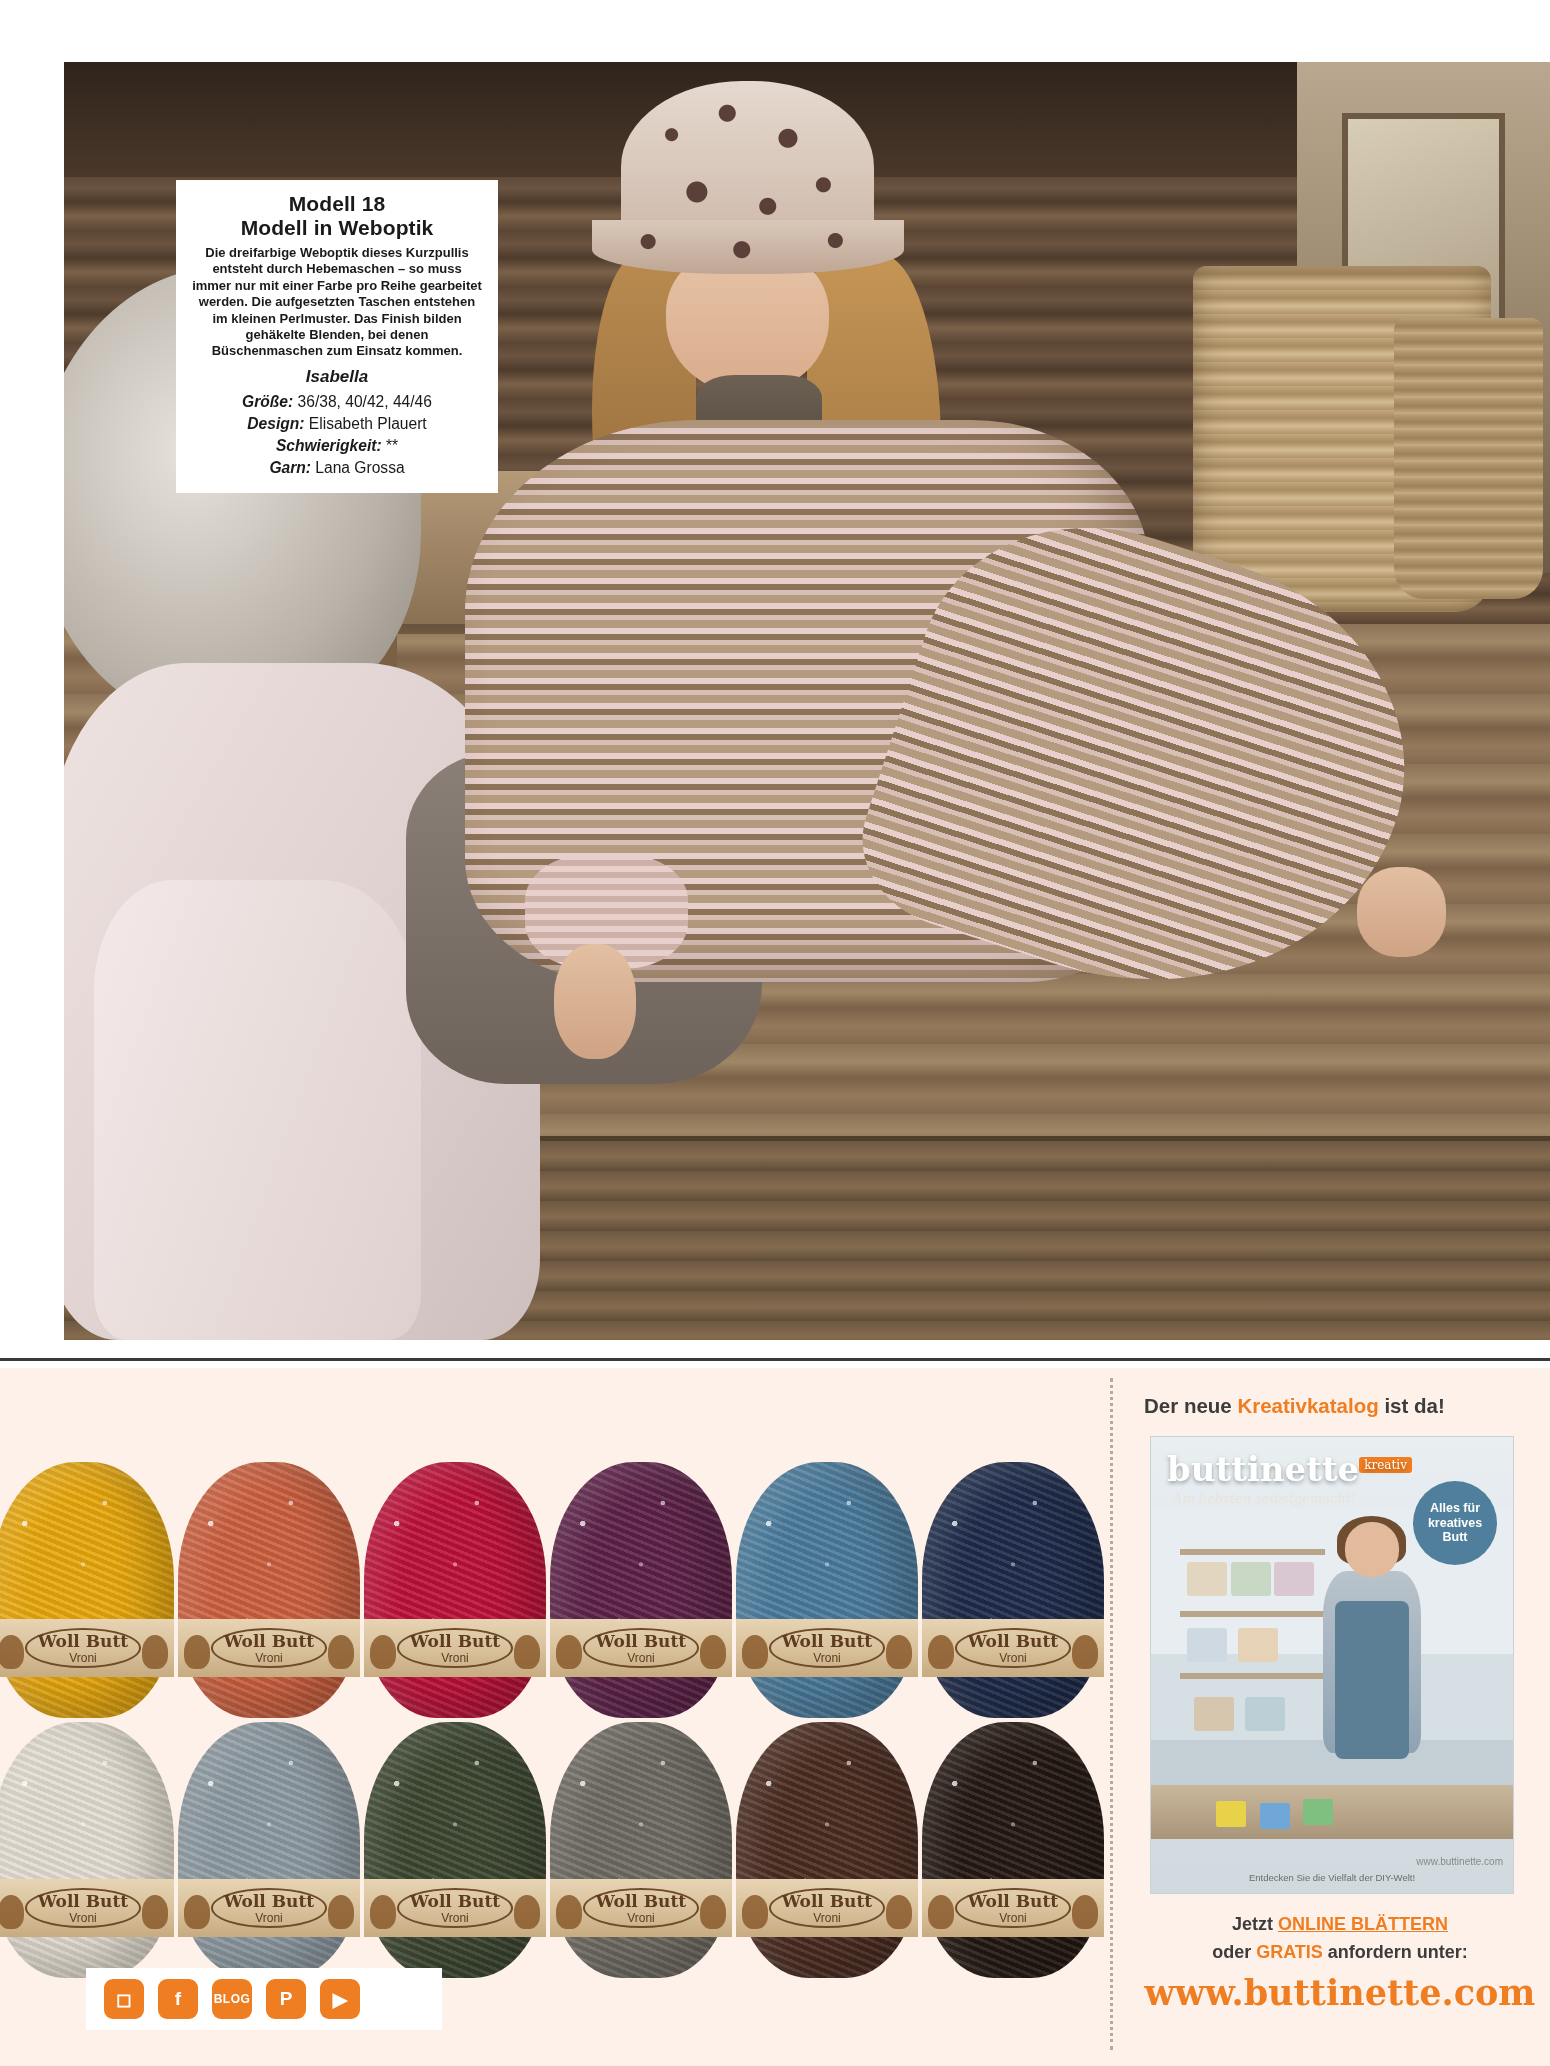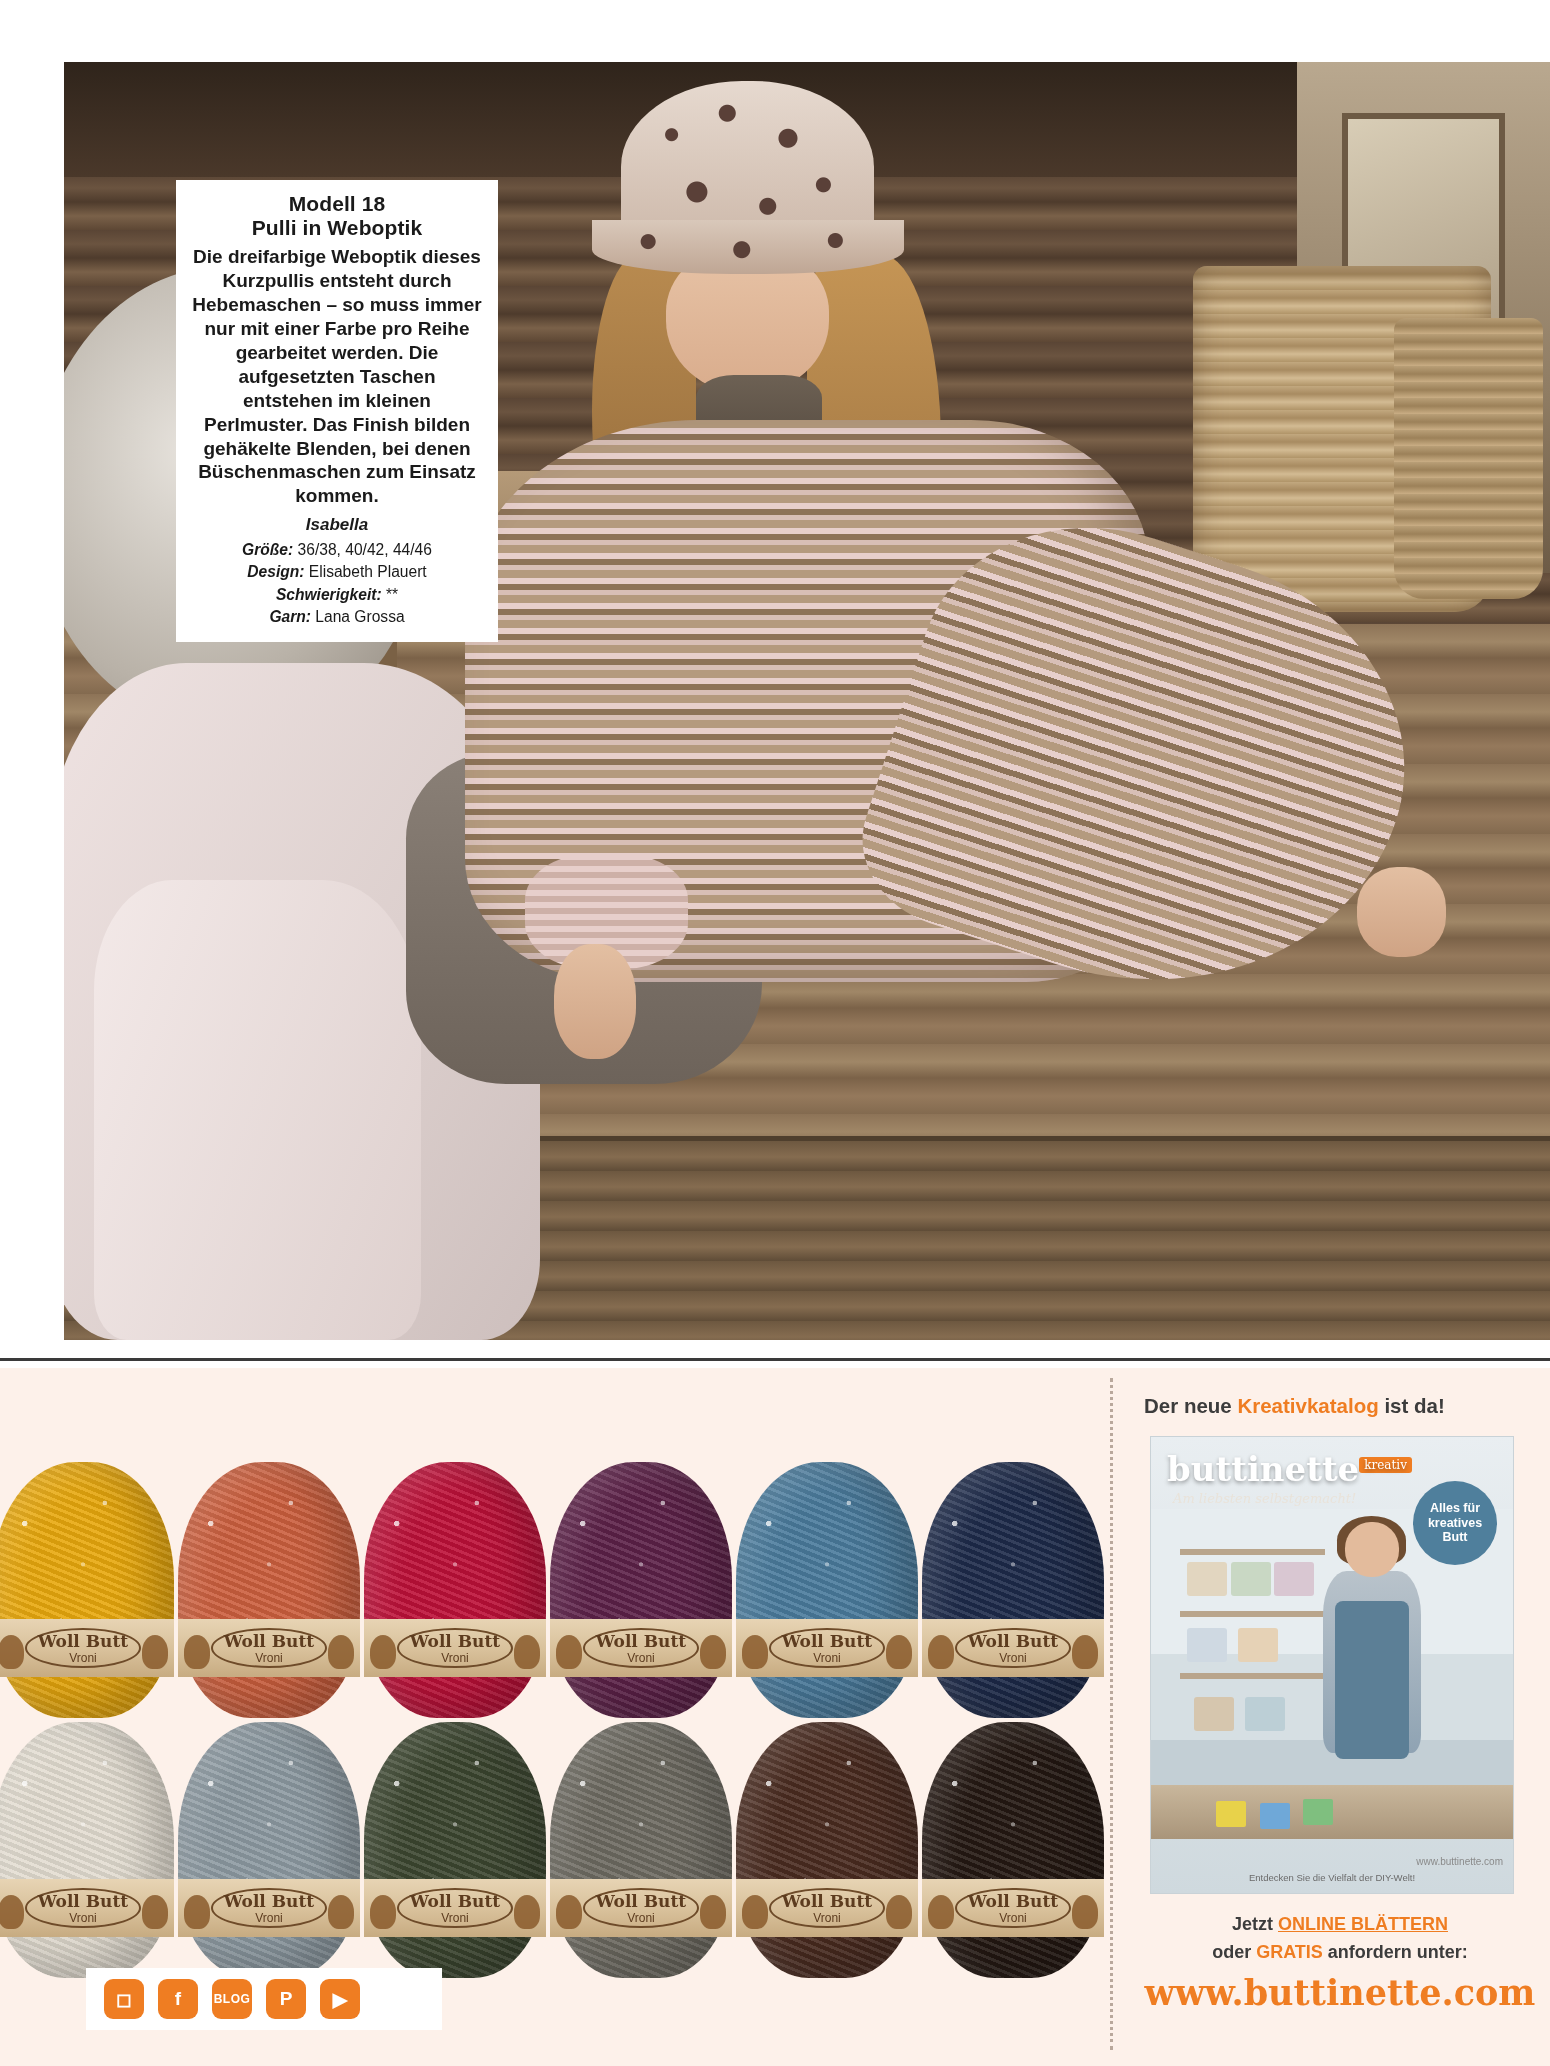--- a/index.html
+++ b/index.html
@@ -198,21 +198,21 @@
     background: #ffffff;
     padding: 12px 16px 14px 16px;
     text-align: center;
   }
   .caption-title {
     font-size: 21px; font-weight: bold; color: #1a1a1a;
     line-height: 1.12; letter-spacing: .1px;
   }
   .caption-body {
     margin-top: 6px;
-    font-size: 19px; font-weight: bold; color: #1a1a1a;
+    font-size: 13px; font-weight: bold; color: #1a1a1a;
     line-height: 1.26;
   }
   .caption-model {
     margin-top: 7px;
     font-size: 17px; font-weight: bold; font-style: italic; color: #1a1a1a;
   }
   .meta { margin-top: 4px; font-size: 15.6px; color: #1a1a1a; line-height: 1.42; }
   .meta .k { font-weight: bold; font-style: italic; }
 
   
@@ -445,21 +445,21 @@
       <div class="neck-roll"></div>
       <div class="sweater"></div>
       <div class="sleeve"></div>
       <div class="cuff"></div>
       <div class="hand-r"></div>
       <div class="hand-l"></div>
     </div>
 
     <div class="caption-box">
       <div class="caption-title">Modell 18</div>
-      <div class="caption-title">Pulli in Weboptik</div>
+      <div class="caption-title">Modell in Weboptik</div>
       <div class="caption-body">Die dreifarbige Weboptik dieses Kurzpullis entsteht durch Hebemaschen – so muss immer nur mit einer Farbe pro Reihe gearbeitet werden. Die aufgesetzten Taschen entstehen im kleinen Perlmuster. Das Finish bilden gehäkelte Blenden, bei denen Büschenmaschen zum Einsatz kommen.</div>
       <div class="caption-model">Isabella</div>
       <div class="meta">
         <div>
           <span class="k">Größe:</span>
           <span>36/38, 40/42, 44/46</span>
         </div>
         <div>
           <span class="k">Design:</span>
           <span>Elisabeth Plauert</span>

